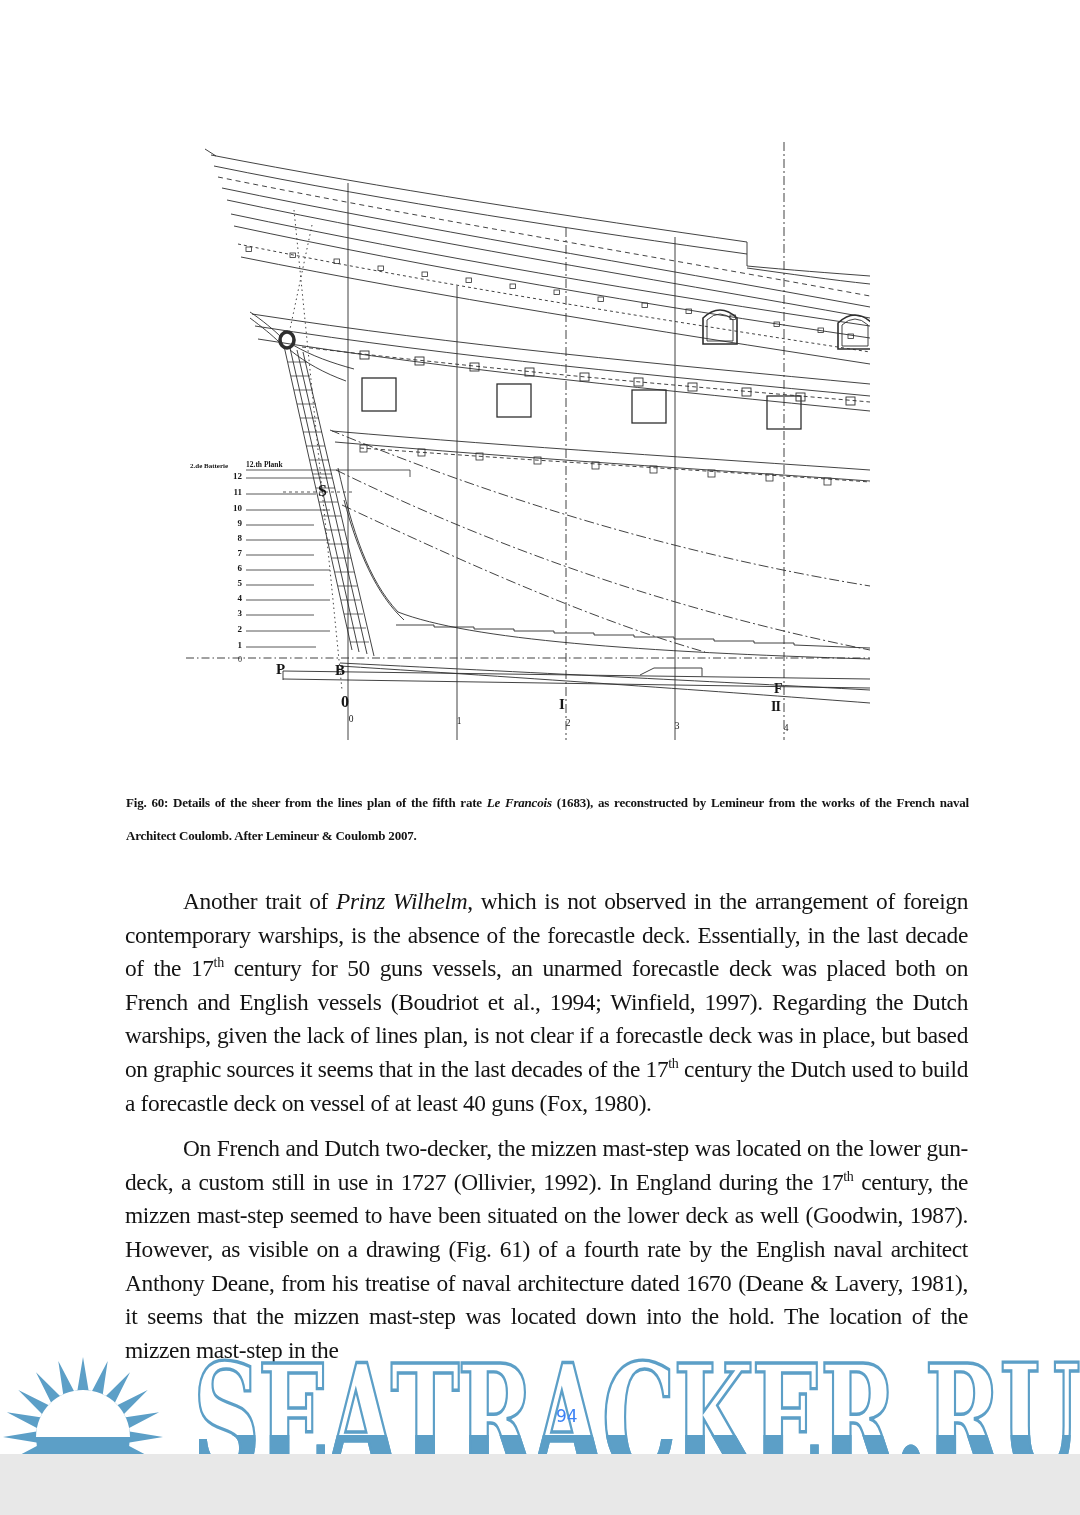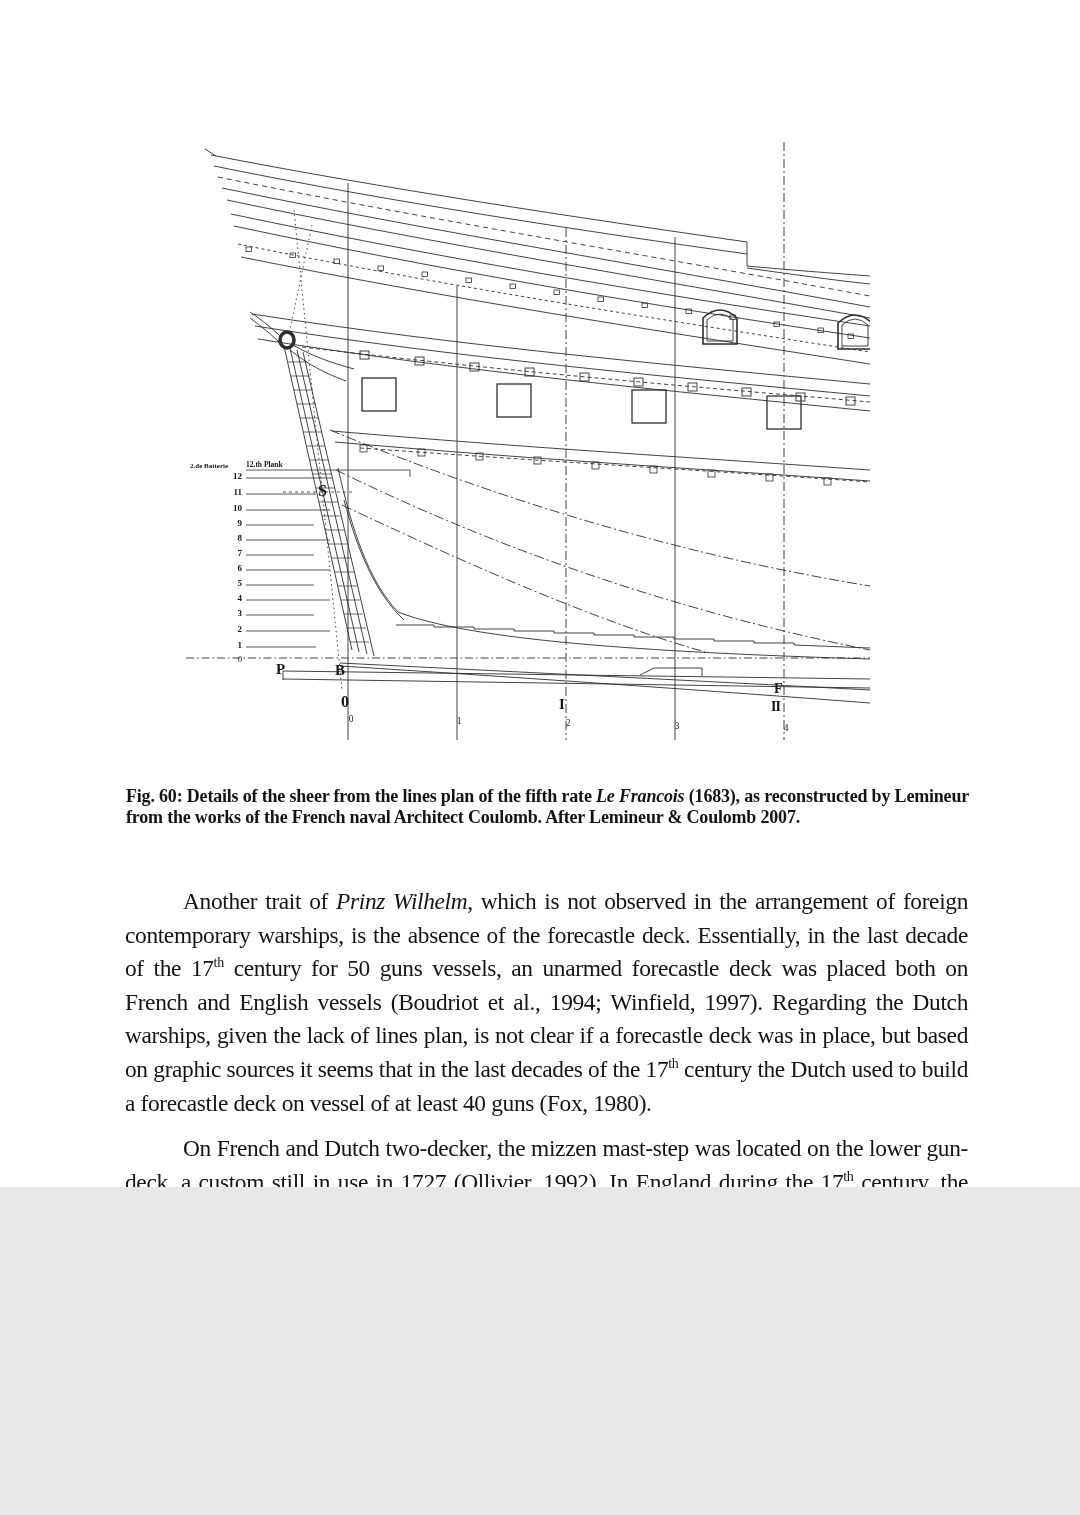--- a/index.html
+++ b/index.html
@@ -1,28 +1,28 @@
 <!DOCTYPE html>
 <html><head>
 <meta charset="utf-8">
 <style>
   html,body{margin:0;padding:0;background:#e8e8e8;}
   .page{
-    position:relative;width:1080px;height:1187px;background:#ffffff;
+    position:relative;width:1080px;height:1454px;background:#ffffff;
     overflow:hidden;font-family:"Liberation Serif",serif;color:#141414;
     margin:0 auto;
   }
   
   .fig{position:absolute;left:170px;top:140px;width:700px;height:625px;}
   .fig path,.fig rect,.fig ellipse{vector-effect:none;}
   .fig text{font-family:"Liberation Serif",serif;fill:#161616;}
   
   .caption{
     position:absolute;left:126px;top:786px;width:843px;
-    font-size:18px;line-height:21px;font-weight:bold;
+    font-size:13px;line-height:33px;font-weight:bold;
     text-align:justify;letter-spacing:-0.2px;
   }
   
   .bodytext{
     position:absolute;left:125px;top:845px;width:843px;
     font-size:23.4px;line-height:33.6px;text-align:justify;
     letter-spacing:-0.35px;
     margin-top:40px;
   }
   .bodytext p{margin:0;text-indent:58px;}

